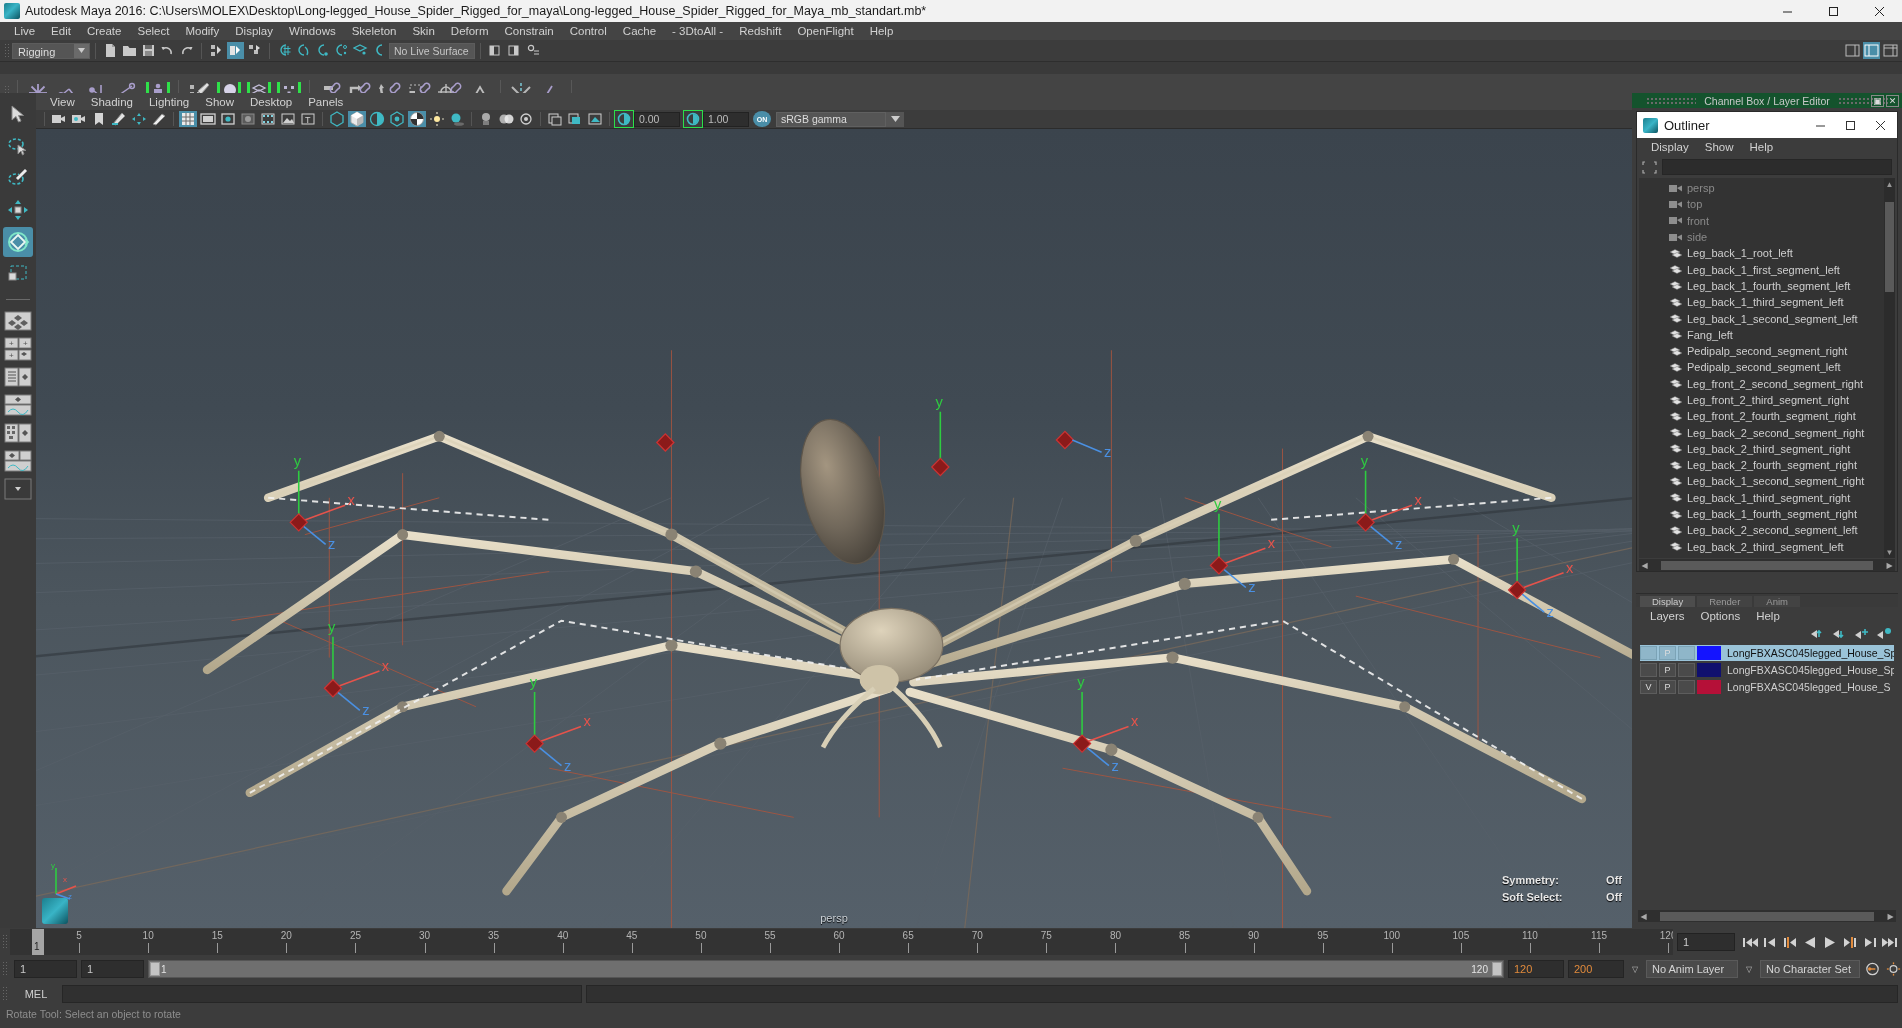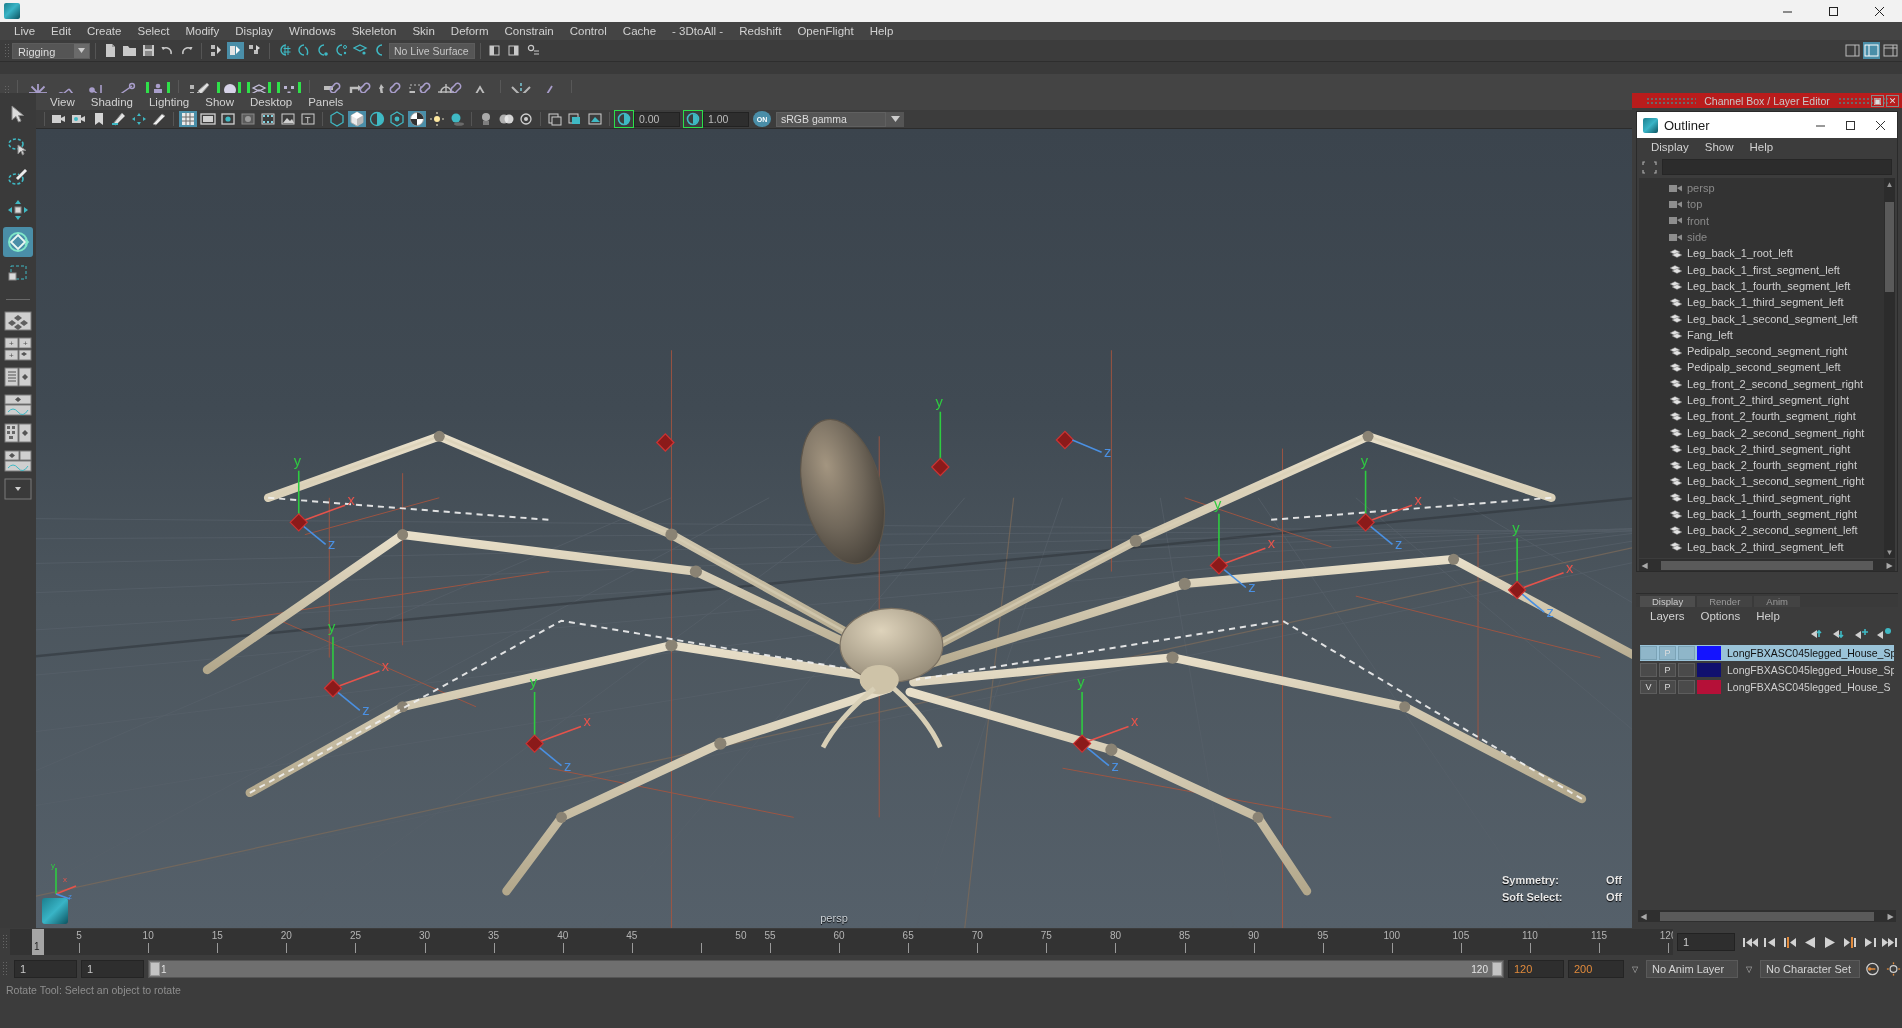--- a/index.html
+++ b/index.html
@@ -68,21 +68,21 @@
   .viewport{flex:1;position:relative;overflow:hidden;background:#3b454e;}
   .vp-sky{position:absolute;inset:0;background:linear-gradient(#3b444d 0%,#404a53 35%,#4c565e 60%,#55606a 100%);}
   .vp-label{position:absolute;left:50%;transform:translateX(-50%);bottom:4px;font-size:11px;color:#c9cfd4;text-shadow:0 1px 1px #000;}
   .hud{position:absolute;right:10px;bottom:22px;font-size:11px;color:#e8e8e8;font-weight:bold;text-shadow:0 1px 1px #000;line-height:17px;}
   .hud .row{display:flex;justify-content:space-between;width:120px;}
   .axis{position:absolute;left:14px;bottom:28px;width:40px;height:40px;}
   .maya-badge{position:absolute;left:6px;bottom:4px;width:26px;height:26px;background:linear-gradient(135deg,#1b7f8e,#39b4c6 50%,#0d5360);border-radius:3px;}
 
   
   .dock{width:270px;background:#3c3c3c;flex:none;display:flex;flex-direction:column;position:relative;}
-  .dock-title{height:15px;background:#b91c1c;display:flex;align-items:center;justify-content:center;position:relative;font-size:10.5px;color:#c8c8c8;}
+  .dock-title{height:15px;background:#14532d;display:flex;align-items:center;justify-content:center;position:relative;font-size:10.5px;color:#c8c8c8;}
   .dock-title .dots{width:50px;height:7px;background-image:radial-gradient(#6a6a6a 1px,transparent 1px);background-size:4px 4px;}
   .dock-title .lbl{margin:0 8px;}
   .dock-title .tbtns{position:absolute;right:3px;display:flex;gap:2px;}
   .tbtn{width:13px;height:12px;border:1px solid #888;display:flex;align-items:center;justify-content:center;font-size:9px;color:#ddd;}
 
   
   .outliner{position:absolute;left:4px;top:18px;width:262px;background:#3c3c3c;border:1px solid #2a2a2a;display:flex;flex-direction:column;}
   .ol-title{height:26px;background:#fff;display:flex;align-items:center;padding-left:6px;position:relative;}
   .ol-ico{width:15px;height:15px;margin-right:6px;background:linear-gradient(135deg,#1b7f8e,#39b4c6 50%,#0d5360);border-radius:2px;flex:none;}
   .ol-name{color:#1a1a1a;font-size:13px;}
@@ -151,20 +151,21 @@
   .cmd-out{flex:1;height:18px;background:#303030;border:1px solid #262626;margin-right:4px;}
   .helpline{height:16px;display:flex;align-items:center;padding-left:6px;font-size:10.5px;color:#8e8e8e;}
 </style>
 </head>
 <body>
 
 <div id="app">
 
   <div class="titlebar">
     <div class="title-ico"></div>
+    <div class="title-text">Autodesk Maya 2016: C:\Users\MOLEX\Desktop\Long-legged_House_Spider_Rigged_for_maya\Long-legged_House_Spider_Rigged_for_Maya_mb_standart.mb*</div>
     <div class="win-btns">
       <div class="win-btn">
         <svg width="11" height="11" viewBox="0 0 11 11">
             <line x1="1" y1="6" x2="10" y2="6" stroke="#222" stroke-width="1"></line>
           </svg>
       </div>
       <div class="win-btn">
         <svg width="11" height="11" viewBox="0 0 11 11">
             <rect x="1.5" y="1.5" width="8" height="8" fill="none" stroke="#222" stroke-width="1"></rect>
           </svg>
@@ -1405,21 +1406,21 @@
           <div class="tlabel" style="left: 20.7727%;">25</div>
           <div class="tick" style="left: 24.9273%;"></div>
           <div class="tlabel" style="left: 24.9273%; text-align: center;">30</div>
           <div class="tick" style="left: 29.0818%;"></div>
           <div class="tlabel" style="left: 29.0818%;">35</div>
           <div class="tick" style="left: 33.2364%;"></div>
           <div class="tlabel" style="left: 33.2364%;">40</div>
           <div class="tick" style="left: 37.3909%;"></div>
           <div class="tlabel" style="left: 37.3909%;">45</div>
           <div class="tick" style="left: 41.5455%;"></div>
-          <div class="tlabel" style="left: 41.5455%; margin-left: 40px;">50</div>
+          <div class="tlabel" style="left: 41.5455%;">50</div>
           <div class="tick" style="left: 45.7%;"></div>
           <div class="tlabel" style="left: 45.7%;">55</div>
           <div class="tick" style="left: 49.8546%;"></div>
           <div class="tlabel" style="left: 49.8546%;">60</div>
           <div class="tick" style="left: 54.0091%;"></div>
           <div class="tlabel" style="left: 54.0091%;">65</div>
           <div class="tick" style="left: 58.1637%;"></div>
           <div class="tlabel" style="left: 58.1637%;">70</div>
           <div class="tick" style="left: 62.3182%;"></div>
           <div class="tlabel" style="left: 62.3182%;">75</div>
@@ -1526,16 +1527,22 @@
             <g stroke="#e08a3c" stroke-width="1.4">
               <line x1="9" y1="1" x2="9" y2="3"></line>
               <line x1="9" y1="13" x2="9" y2="15"></line>
               <line x1="2" y1="8" x2="4" y2="8"></line>
               <line x1="14" y1="8" x2="16" y2="8"></line>
             </g>
           </svg>
         </div>
     </div>
 
+    <div class="cmd-row">
+      <div class="grip"></div>
+      <div class="mel-lbl">MEL</div>
+      <input class="cmd-in" value="" style="">
+      <div class="cmd-out"></div>
+    </div>
 
     <div class="helpline">Rotate Tool: Select an object to rotate</div>
   </div>
 </div>
 
 </body></html>

